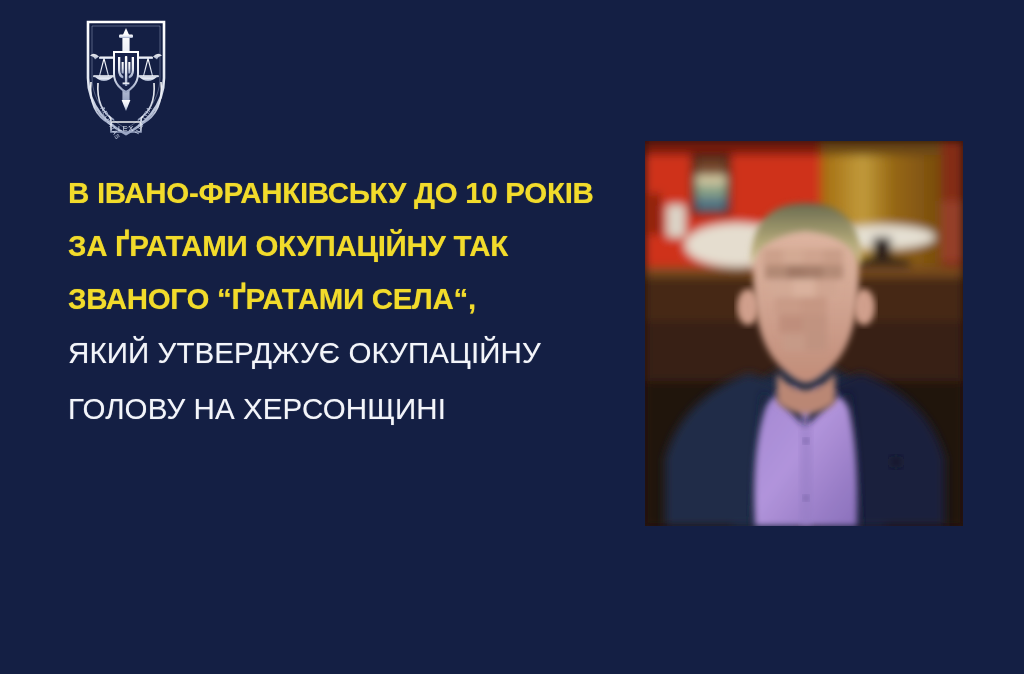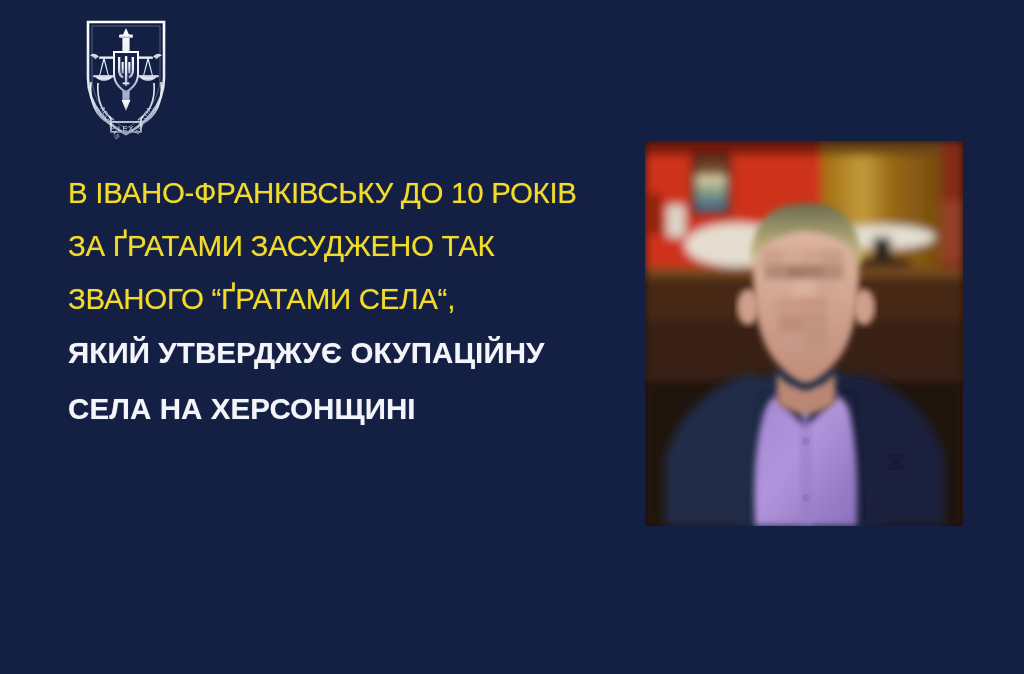--- a/index.html
+++ b/index.html
@@ -35,29 +35,29 @@
     left: 68px;
     top: 166px;
     width: 560px;
   }
   .hl-line {
     white-space: nowrap;
     letter-spacing: -0.2px;
   }
   .hl-yellow {
     color: #F2DB2B;
-    font-weight: 400;
+    font-weight: 700;
     font-size: 29.5px;
     line-height: 53px;
     letter-spacing: -0.3px;
     text-shadow: 0 0 1px rgba(242,219,43,0.55);
   }
   .hl-white {
     color: #F3F5FA;
-    font-weight: 700;
+    font-weight: 400;
     font-size: 29.5px;
     line-height: 56px;
     letter-spacing: 0.1px;
     text-shadow: 0 0 1px rgba(243,245,250,0.45);
   }
 
   
   #photo {
     position: absolute;
     left: 645px;
@@ -130,24 +130,24 @@
         <path d="M65 100 q-4 4 0 8"></path>
       </g>
       <text x="22" y="92" transform="rotate(63 22 92)" fill="#ccd5ea" font-family="Liberation Sans, sans-serif" font-size="6.5" letter-spacing="0.4">AEQUITAS</text>
       <text x="74" y="92" transform="rotate(-63 74 92)" fill="#ccd5ea" font-family="Liberation Sans, sans-serif" font-size="6.5" letter-spacing="0.4" text-anchor="end">IUSTITIA</text>
       <text x="48" y="114.5" fill="#dde4f3" text-anchor="middle" font-family="Liberation Sans, sans-serif" font-size="7" letter-spacing="1">LEX</text>
     </svg>
   </div>
 
   <div id="headline">
     <div class="hl-line hl-yellow">В ІВАНО-ФРАНКІВСЬКУ ДО 10 РОКІВ</div>
-    <div class="hl-line hl-yellow">ЗА ҐРАТАМИ ЗАСУДЖЕНО ТАК</div>
+    <div class="hl-line hl-yellow">ЗА ҐРАТАМИ ОКУПАЦІЙНУ ТАК</div>
     <div class="hl-line hl-yellow">ЗВАНОГО “ҐРАТАМИ СЕЛА“,</div>
     <div class="hl-line hl-white">ЯКИЙ УТВЕРДЖУЄ ОКУПАЦІЙНУ</div>
-    <div class="hl-line hl-white">СЕЛА НА ХЕРСОНЩИНІ</div>
+    <div class="hl-line hl-white">ГОЛОВУ НА ХЕРСОНЩИНІ</div>
   </div>
 
   <div id="photo">
     <svg viewBox="0 0 318 385" preserveAspectRatio="none" xmlns="http://www.w3.org/2000/svg">
       <defs>
         <filter id="soft">
             <feGaussianBlur stdDeviation="5"></feGaussianBlur>
           </filter>
         <filter id="soft2">
             <feGaussianBlur stdDeviation="8"></feGaussianBlur>

